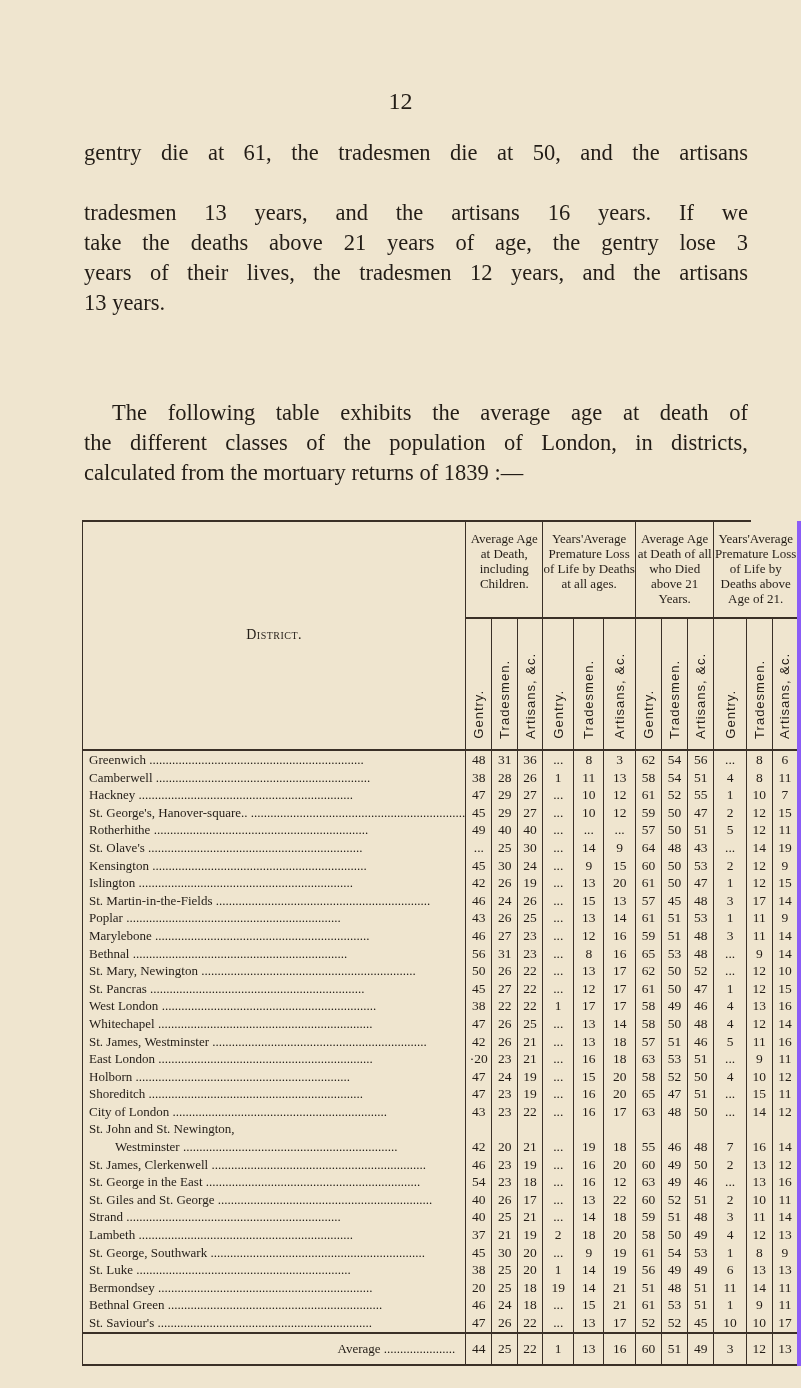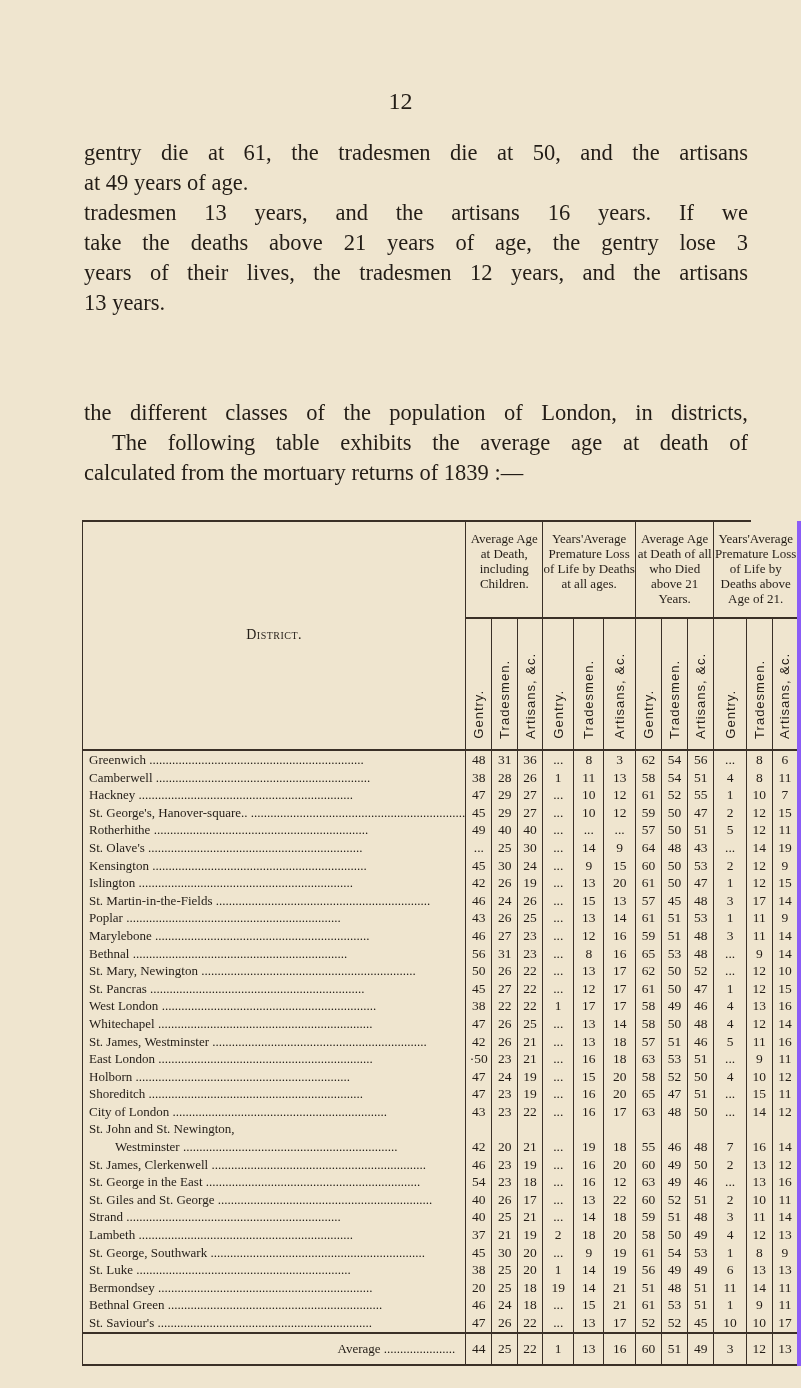--- a/index.html
+++ b/index.html
@@ -29,33 +29,32 @@
   .dots::after{content:" ..................................................................";}
   .tabletop{position:absolute;left:82px;top:520px;width:669px;border-top:2px solid #3a3027;}
 </style>
 </head>
 <body>
 
 <div class="pagenum">12</div>
 
 <div class="para p1">
   <span class="ln">gentry die at 61, the tradesmen die at 50, and the artisans</span>
-  <span class="ln last">at 49 years of age.</span>
 </div>
 
 <div class="para p2">
   <span class="ln">tradesmen 13 years, and the artisans 16 years. If we</span>
   <span class="ln">take the deaths above 21 years of age, the gentry lose 3</span>
   <span class="ln">years of their lives, the tradesmen 12 years, and the artisans</span>
   <span class="ln last">13 years.</span>
 </div>
 
 <div class="para p3">
+  <span class="ln indent">The following table exhibits the average age at death of</span>
   <span class="ln">the different classes of the population of London, in districts,</span>
-  <span class="ln indent">The following table exhibits the average age at death of</span>
   <span class="ln last">calculated from the mortuary returns of 1839 :—</span>
 </div>
 
 <div class="tabletop"></div>
 
 <table id="mort-table">
   <colgroup>
     <col style="width:264px">
     <col style="width:35px">
       <col style="width:37px">
@@ -344,21 +343,21 @@
         <td>18</td>
         <td>57</td>
         <td>51</td>
         <td>46</td>
         <td>5</td>
         <td>11</td>
         <td class="lastcol">16</td>
       </tr>
       <tr>
         <td class="name"><span class="dots">East London</span></td>
-        <td>·50</td>
+        <td>·20</td>
         <td>23</td>
         <td>21</td>
         <td>...</td>
         <td>16</td>
         <td>18</td>
         <td>63</td>
         <td>53</td>
         <td>51</td>
         <td>...</td>
         <td>9</td>

